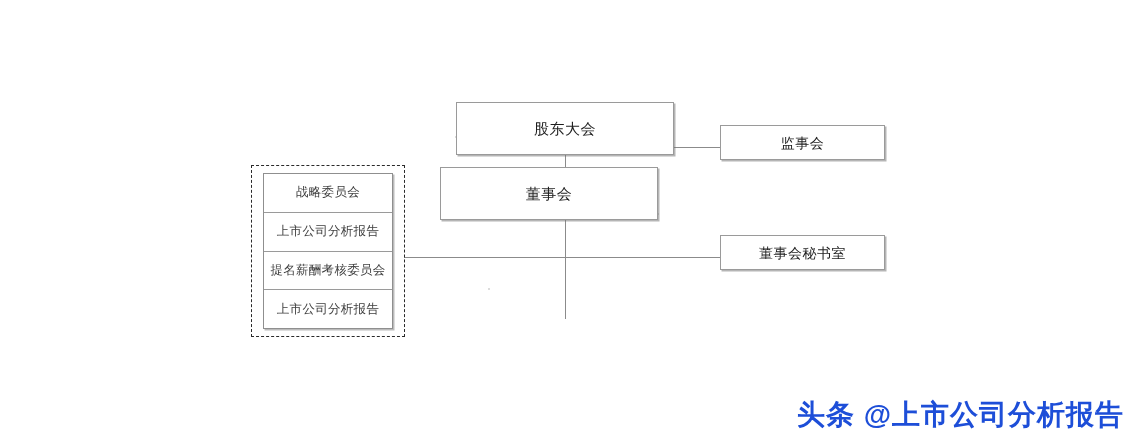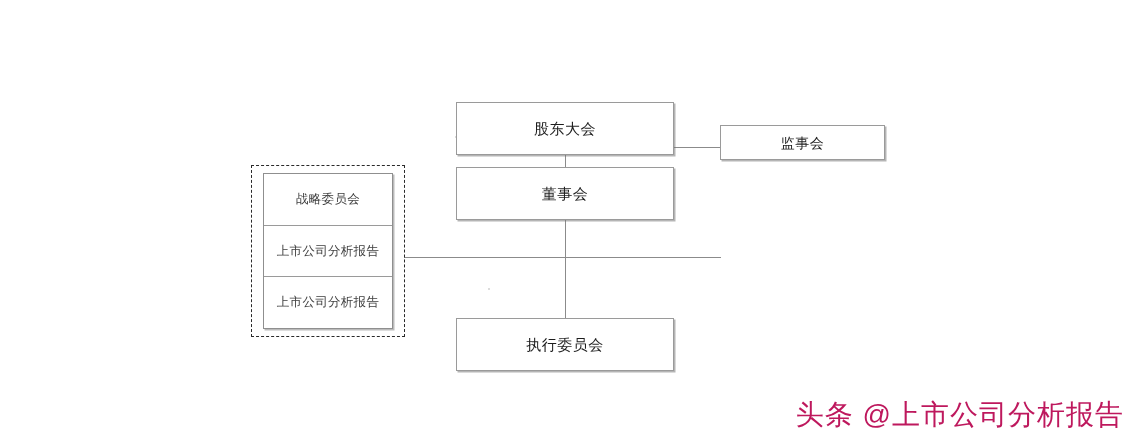--- a/index.html
+++ b/index.html
@@ -22,21 +22,21 @@
     display:flex;align-items:center;justify-content:center;
     color:#1d1d1d;
     letter-spacing:0.5px;
     z-index:3;
   }
   .node span{display:block;line-height:1;white-space:nowrap;}
 
   
   .node-main{width:218px;height:53px;font-size:15px;}
   #node-shareholders{left:456px;top:58px;margin-top:44px;}
-  #node-board{left:456px;top:167px;}
+  #node-board{left:440px;top:167px;}
   #node-exec{left:456px;top:318px;}
 
   
   .node-side{width:165px;height:35px;font-size:14px;}
   #node-supervisors{left:720px;top:125px;}
   #node-secretariat{left:720px;top:235px;}
 
   
   #committee-group{
     position:absolute;
@@ -77,22 +77,22 @@
   #trunk-top{left:565px;top:111px;height:57px;}
   #trunk-mid{left:565px;top:220px;height:99px;}
   #branch-supervisors{left:565px;top:147px;width:156px;}
   #branch-wide{left:404px;top:257px;width:317px;}
 
   
   #watermark{
     position:absolute;
     right:16px;bottom:8px;
     font-size:28px;
-    font-weight:normal;
-    color:#be185d;
+    font-weight:bold;
+    color:#1d4ed8;
     letter-spacing:1px;
     white-space:nowrap;
     text-shadow:
       -1.5px -1.5px 0 #ffffff,
        1.5px -1.5px 0 #ffffff,
       -1.5px  1.5px 0 #ffffff,
        1.5px  1.5px 0 #ffffff,
        0 -2px 0 #ffffff, 0 2px 0 #ffffff,
       -2px 0 0 #ffffff, 2px 0 0 #ffffff;
     z-index:5;
@@ -111,36 +111,39 @@
   <div class="line line-h" id="branch-wide"></div>
 
   <div class="node node-main" id="node-shareholders">
     <span>股东大会</span>
   </div>
 
   <div class="node node-main" id="node-board">
     <span>董事会</span>
   </div>
 
-  <div class="node node-main" id="node-exec">
-    <span>执行委员会</span>
-  </div>
 
   <div class="node node-side" id="node-supervisors">
     <span>监事会</span>
   </div>
 
+  <div class="node node-side" id="node-secretariat">
+    <span>董事会秘书室</span>
+  </div>
 
   <div id="committee-group"></div>
   <div id="committee-stack">
     <div class="committee-item">
       <span>战略委员会</span>
     </div>
     <div class="committee-item">
       <span>上市公司分析报告</span>
+    </div>
+    <div class="committee-item">
+      <span>提名薪酬考核委员会</span>
     </div>
     <div class="committee-item">
       <span>上市公司分析报告</span>
     </div>
   </div>
 
   <div class="speck" style="left:455px;top:136px;"></div>
   <div class="speck" style="left:645px;top:181px;"></div>
   <div class="speck" style="left:657px;top:213px;"></div>
   <div class="speck" style="left:488px;top:288px;"></div>

